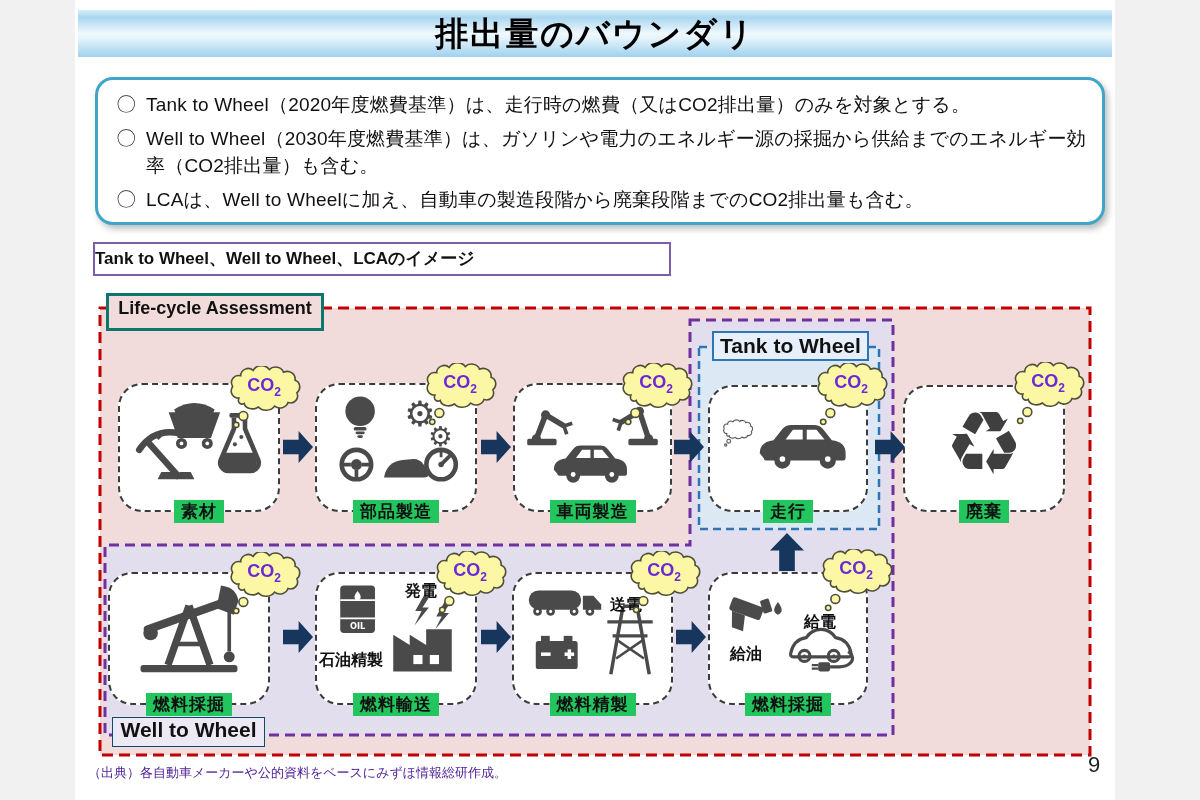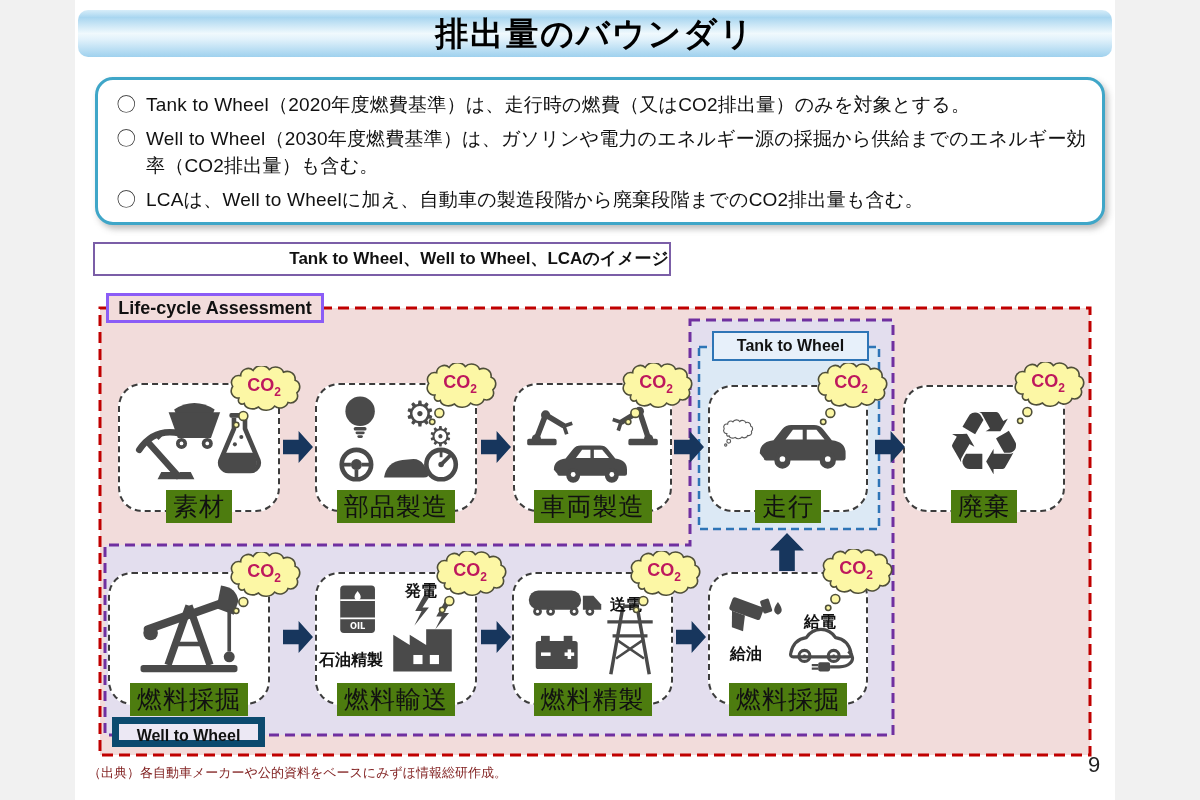--- a/index.html
+++ b/index.html
@@ -9,56 +9,55 @@
     position:relative;overflow:hidden;
   }
   .canvas{position:absolute;left:0;top:0;width:1200px;height:800px;}
   .slide{position:absolute;left:75px;top:0;width:1040px;height:800px;background:#ffffff;}
 
   .titlebar{
     position:absolute;left:78px;top:10px;width:1034px;height:47px;
     background:linear-gradient(180deg,#d7edf9 0%,#a9d6f0 16%,#f0f9fd 50%,#e2f2fb 62%,#9fd1ee 100%);
     text-align:center;line-height:47px;font-size:33px;font-weight:bold;color:#000;
     letter-spacing:2px;
-    border-radius:10px;
   }
 
   .summary{
     position:absolute;left:95px;top:77px;width:1010px;height:148px;
     background:#fff;border:3px solid #3fa6c8;border-radius:18px;
     box-shadow:3px 4px 6px rgba(110,110,110,.45);
     box-sizing:border-box;padding:11px 14px 0 18px;
   }
   .s-item{display:flex;margin-bottom:7px;}
   .s-marker{flex:0 0 30px;font-size:20px;line-height:27px;}
   .s-text{flex:1;font-size:19px;line-height:27px;letter-spacing:.2px;}
 
   .caption{
     position:absolute;left:93px;top:242px;width:578px;height:34px;
     background:#fff;border:2.5px solid #7b5ea7;box-sizing:border-box;
-    text-align:right;font-weight:bold;font-size:17px;line-height:29px;
+    text-align:left;font-weight:bold;font-size:17px;line-height:29px;
   }
 
   .regions{position:absolute;left:0;top:0;z-index:1;}
 
   .tagbox{
     position:absolute;z-index:6;box-sizing:border-box;text-align:center;
-    font-weight:bold;font-size:16px;
-  }
-  .lca-tag{left:106px;top:293px;width:218px;height:30px;background:#f2dcdb;border:3px solid #8b5cf6;line-height:25px;font-size:18px;}
+    font-weight:bold;font-size:21px;
+  }
+  .lca-tag{left:106px;top:293px;width:218px;height:38px;background:#f2dcdb;border:3px solid #0f766e;line-height:25px;font-size:18px;}
   .ttw-tag{left:712px;top:331px;width:157px;height:30px;background:#e7f0fa;border:2.5px solid #2e75b6;line-height:25px;}
-  .wtw-tag{left:112px;top:717px;width:153px;height:30px;background:#ece8f4;border:7px solid #0c4a6e;line-height:24px;}
+  .wtw-tag{left:112px;top:717px;width:153px;height:30px;background:#ece8f4;border:1px solid #0c4a6e;line-height:24px;}
 
   .pbox{
     position:absolute;background:#fff;border:2.6px dashed #3c3c3c;border-radius:24px;
     box-sizing:border-box;z-index:3;
   }
   .pbox-label{
     position:absolute;bottom:-13px;left:50%;transform:translateX(-50%);
-    background:#4d7c0f;padding:0 7px;font-size:25px;font-weight:normal;white-space:nowrap;
+    background:#22c55e;padding:0 7px;font-size:17px;font-weight:bold;white-space:nowrap;
     z-index:4;letter-spacing:1px;
   }
   .pbox-icon{position:absolute;left:6px;right:6px;top:6px;bottom:27px;}
   .pbox-icon svg{width:100%;height:100%;}
   .ic{fill:#4a4a4a;}
   .ic-s{stroke:#4a4a4a;fill:none;}
   .tag{position:absolute;font-weight:bold;font-size:16px;white-space:nowrap;z-index:5;color:#111;}
   .glyph-recycle{
     position:absolute;left:0;right:0;top:-4px;text-align:center;
     font-size:88px;line-height:110px;color:#3f3f3f;font-family:"DejaVu Sans",sans-serif;
@@ -66,24 +65,24 @@
   svg text{font-family:"DejaVu Sans","Liberation Sans",sans-serif;}
 
   .arr{position:absolute;background:#17365d;z-index:4;}
   .arr-r{width:30px;height:32px;clip-path:polygon(0 27%,52% 27%,52% 0,100% 50%,52% 100%,52% 73%,0 73%);}
   .arr-u{width:34px;height:38px;clip-path:polygon(27% 100%,27% 46%,0 46%,50% 0,100% 46%,73% 46%,73% 100%);}
 
   .co2{position:absolute;width:86px;height:66px;z-index:7;}
   .co2 svg{width:100%;height:100%;}
   .cloud-use{fill:#fcf7a5;stroke:#4f4f39;stroke-width:1.8;}
   .puff-use{fill:#ffffff;stroke:#5a5a5a;stroke-width:3;}
-  .co2-txt{position:absolute;left:0;top:9px;width:72px;text-align:center;font-weight:bold;font-size:18px;color:#be185d;}
+  .co2-txt{position:absolute;left:0;top:9px;width:72px;text-align:center;font-weight:bold;font-size:18px;color:#6d28d9;}
   .co2-txt sub{font-size:12px;}
 
-  .source{position:absolute;left:88px;top:764px;font-size:13px;color:#7f1d1d;z-index:2;}
+  .source{position:absolute;left:88px;top:764px;font-size:13px;color:#4c1d95;z-index:2;}
   .pagenum{position:absolute;left:1088px;top:752px;font-size:22px;color:#222;z-index:2;}
 </style>
 </head>
 <body>
 
 <div class="canvas">
   <div class="slide"></div>
 
   <svg width="0" height="0" style="position:absolute" aria-hidden="true">
     <defs>

